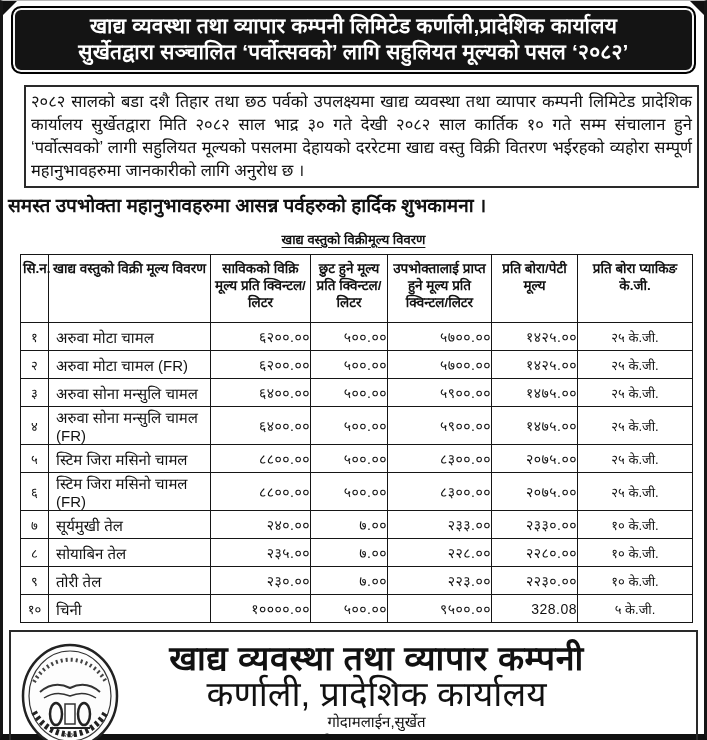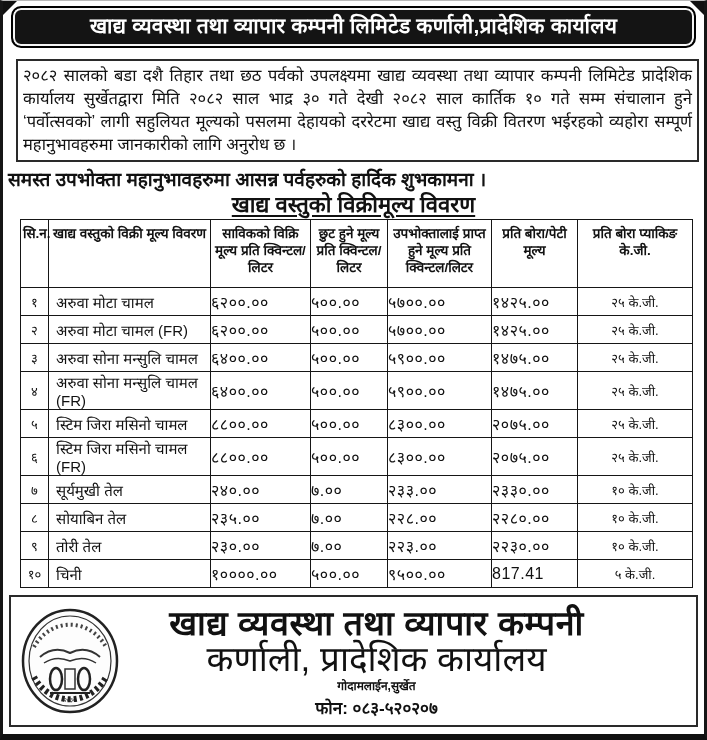--- a/index.html
+++ b/index.html
@@ -41,40 +41,40 @@
     color: #ffffff;
     font-weight: bold;
     font-size: 21px;
     line-height: 26px;
     letter-spacing: .2px;
     white-space: nowrap;
   }
 
   
   .notice-box {
-    margin: 11px 0 0 8px;
+    margin: 11px 0 0 16px;
     border: 2px solid #2a2a2a;
     padding: 3px 5px 4px 5px;
     font-size: 16.5px;
     line-height: 23px;
     text-align: justify;
     font-weight: 500;
   }
 
   .greeting {
     margin-top: 5px;
     font-weight: bold;
     font-size: 19px;
     line-height: 25px;
   }
   .table-title {
-    margin-top: 1px;
+    margin-top: 10px;
     text-align: center;
     font-weight: bold;
-    font-size: 22px;
+    font-size: 13px;
     line-height: 23px;
   }
   .table-title span { text-decoration: underline; text-underline-offset: 3px; }
 
   
   table.price {
     margin: 3px auto 0 12px;
     border-collapse: collapse;
     width: 672px;
     table-layout: fixed;
@@ -95,48 +95,49 @@
   table.price td { height: 28px; }
   col.w0 { width: 28px; }
   col.w1 { width: 162px; }
   col.w2 { width: 100px; }
   col.w3 { width: 77px; }
   col.w4 { width: 104px; }
   col.w5 { width: 86px; }
   col.w6 { width: 115px; }
   td.c0 { text-align: center; font-size: 13px; }
   td.c1 { text-align: left; padding-left: 7px; font-size: 15px; font-weight: 500; margin-left: 36px; }
-  td.c2, td.c3, td.c4, td.c5 { text-align: left; font-size: 16px; letter-spacing: .5px; }
+  td.c2, td.c3, td.c4, td.c5 { text-align: right; font-size: 14px; letter-spacing: .5px; }
   td.c6 { text-align: center; font-size: 13px; }
 
   
   .footer-box {
     margin: 7px 1px 0 1px;
     border: 2px solid #2a2a2a;
     height: 132px;
     display: flex;
     align-items: center;
     padding: 4px 6px;
   }
   .logo-wrap { width: 106px; flex: 0 0 106px; display: flex; align-items: flex-start; justify-content: center; }
   .footer-text { flex: 1; text-align: center; padding-right: 60px; }
   .org-name   { font-weight: bold; font-size: 34px; line-height: 40px; letter-spacing: .5px; }
   .org-office { font-weight: normal; font-size: 35px; line-height: 32px; }
-  .org-addr   { font-weight: bold; font-size: 12px; line-height: 23px; }
+  .org-addr   { font-weight: normal; font-size: 15px; line-height: 23px; }
   .org-phone  { font-weight: bold; font-size: 17px; line-height: 22px; }
 </style>
 </head>
 <body>
 
 <div class="page">
   <div class="corner tl"></div>
   <div class="corner tr"></div>
 
   <div class="banner">
     <div class="line">खाद्य व्यवस्था तथा व्यापार कम्पनी लिमिटेड कर्णाली,प्रादेशिक कार्यालय</div>
+    <div class="line">सुर्खेतद्वारा सञ्चालित ‘पर्वोत्सवको’ लागि सहुलियत मूल्यको पसल ‘२०८२’</div>
   </div>
 
   <div class="notice-box">२०८२ सालको बडा दशै तिहार तथा छठ पर्वको उपलक्ष्यमा खाद्य व्यवस्था तथा व्यापार कम्पनी लिमिटेड प्रादेशिक कार्यालय सुर्खेतद्वारा मिति २०८२ साल भाद्र ३० गते देखी २०८२ साल कार्तिक १० गते सम्म संचालान हुने ‘पर्वोत्सवको’ लागी सहुलियत मूल्यको पसलमा देहायको दररेटमा खाद्य वस्तु विक्री वितरण भईरहको व्यहोरा सम्पूर्ण महानुभावहरुमा जानकारीको लागि अनुरोध छ ।</div>
 
   <div class="greeting">समस्त उपभोक्ता महानुभावहरुमा आसन्न पर्वहरुको हार्दिक शुभकामना ।</div>
 
   <div class="table-title">
     <span>खाद्य वस्तुको विक्रीमूल्य विवरण</span>
   </div>
 
@@ -242,21 +243,21 @@
           <td class="c4">२२३.००</td>
           <td class="c5">२२३०.००</td>
           <td class="c6">१० के.जी.</td>
         </tr>
         <tr>
           <td class="c0">१०</td>
           <td class="c1">चिनी</td>
           <td class="c2">१००००.००</td>
           <td class="c3">५००.००</td>
           <td class="c4">९५००.००</td>
-          <td class="c5">817.41</td>
+          <td class="c5">328.08</td>
           <td class="c6">५ के.जी.</td>
         </tr>
       </tbody>
   </table>
 
   <div class="footer-box">
     <div class="logo-wrap">
       <svg width="100" height="108" viewBox="0 0 100 108">
         <ellipse cx="50" cy="54" rx="47" ry="51" fill="#fdfdfd" stroke="#222" stroke-width="2.5"></ellipse>
         <ellipse cx="50" cy="54" rx="41" ry="45" fill="none" stroke="#333" stroke-width="1.2"></ellipse>

